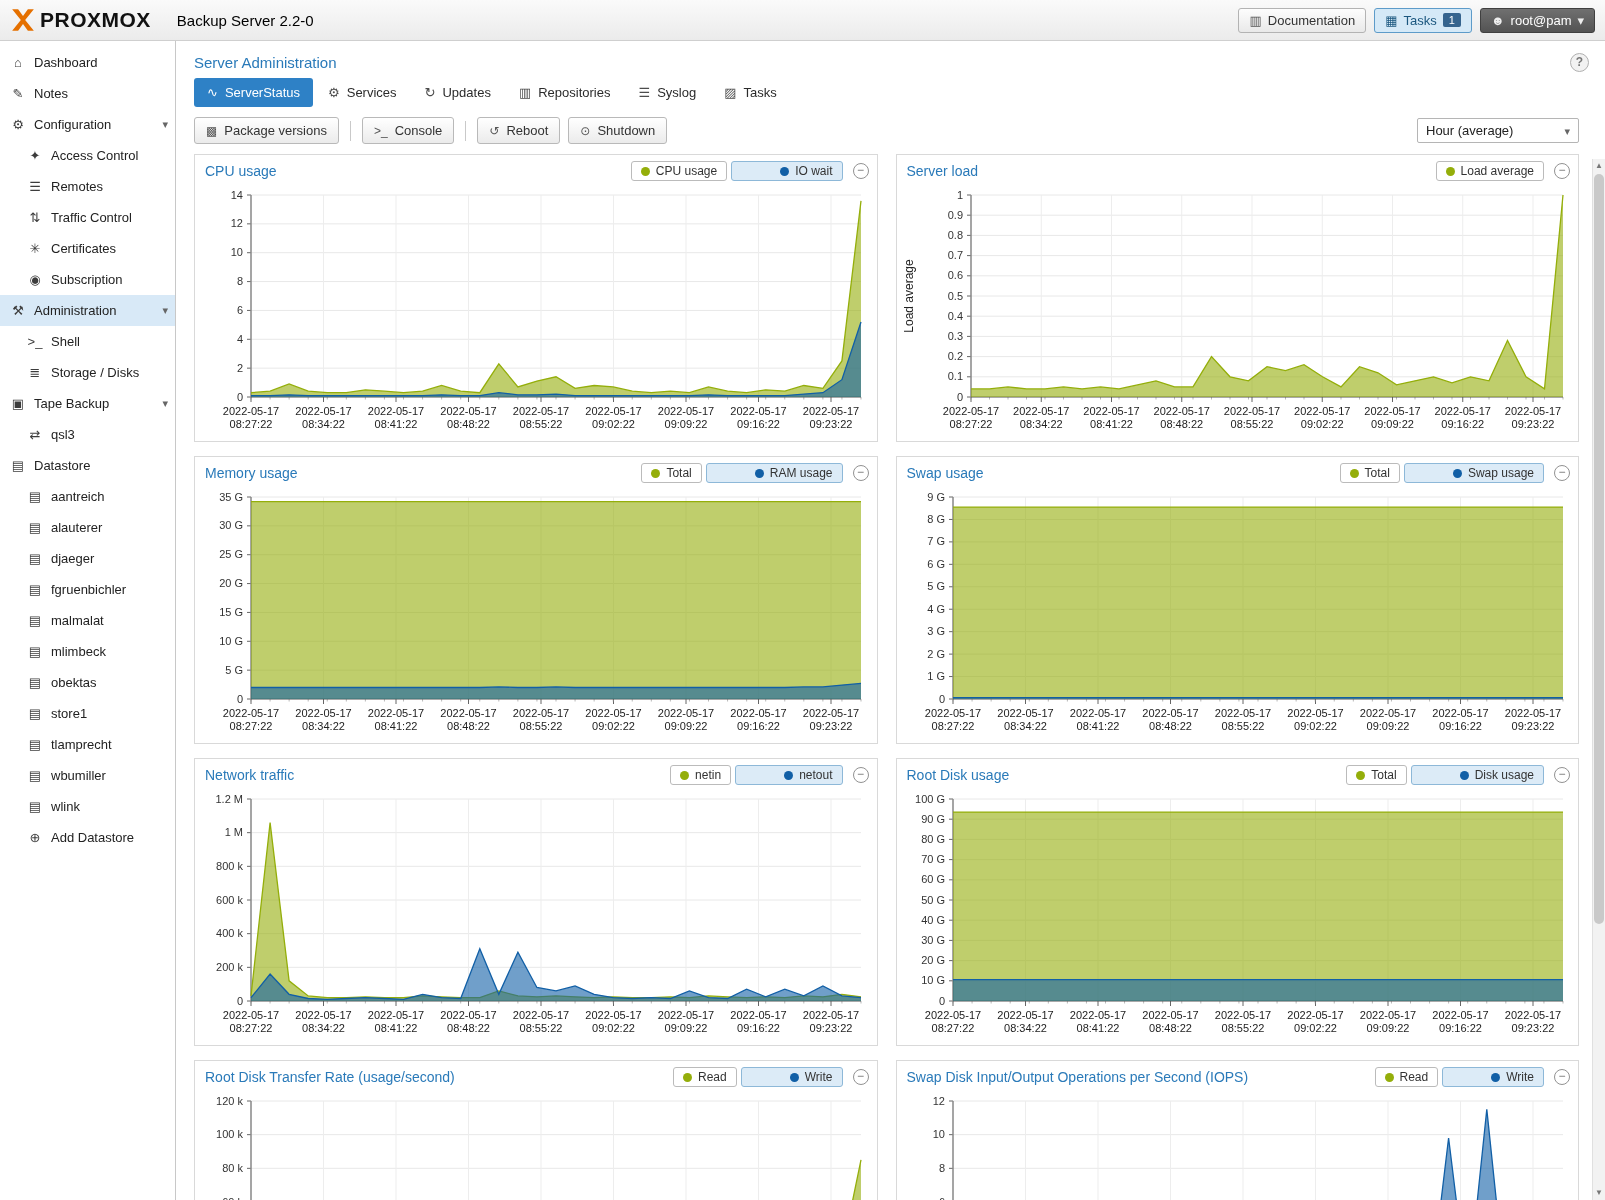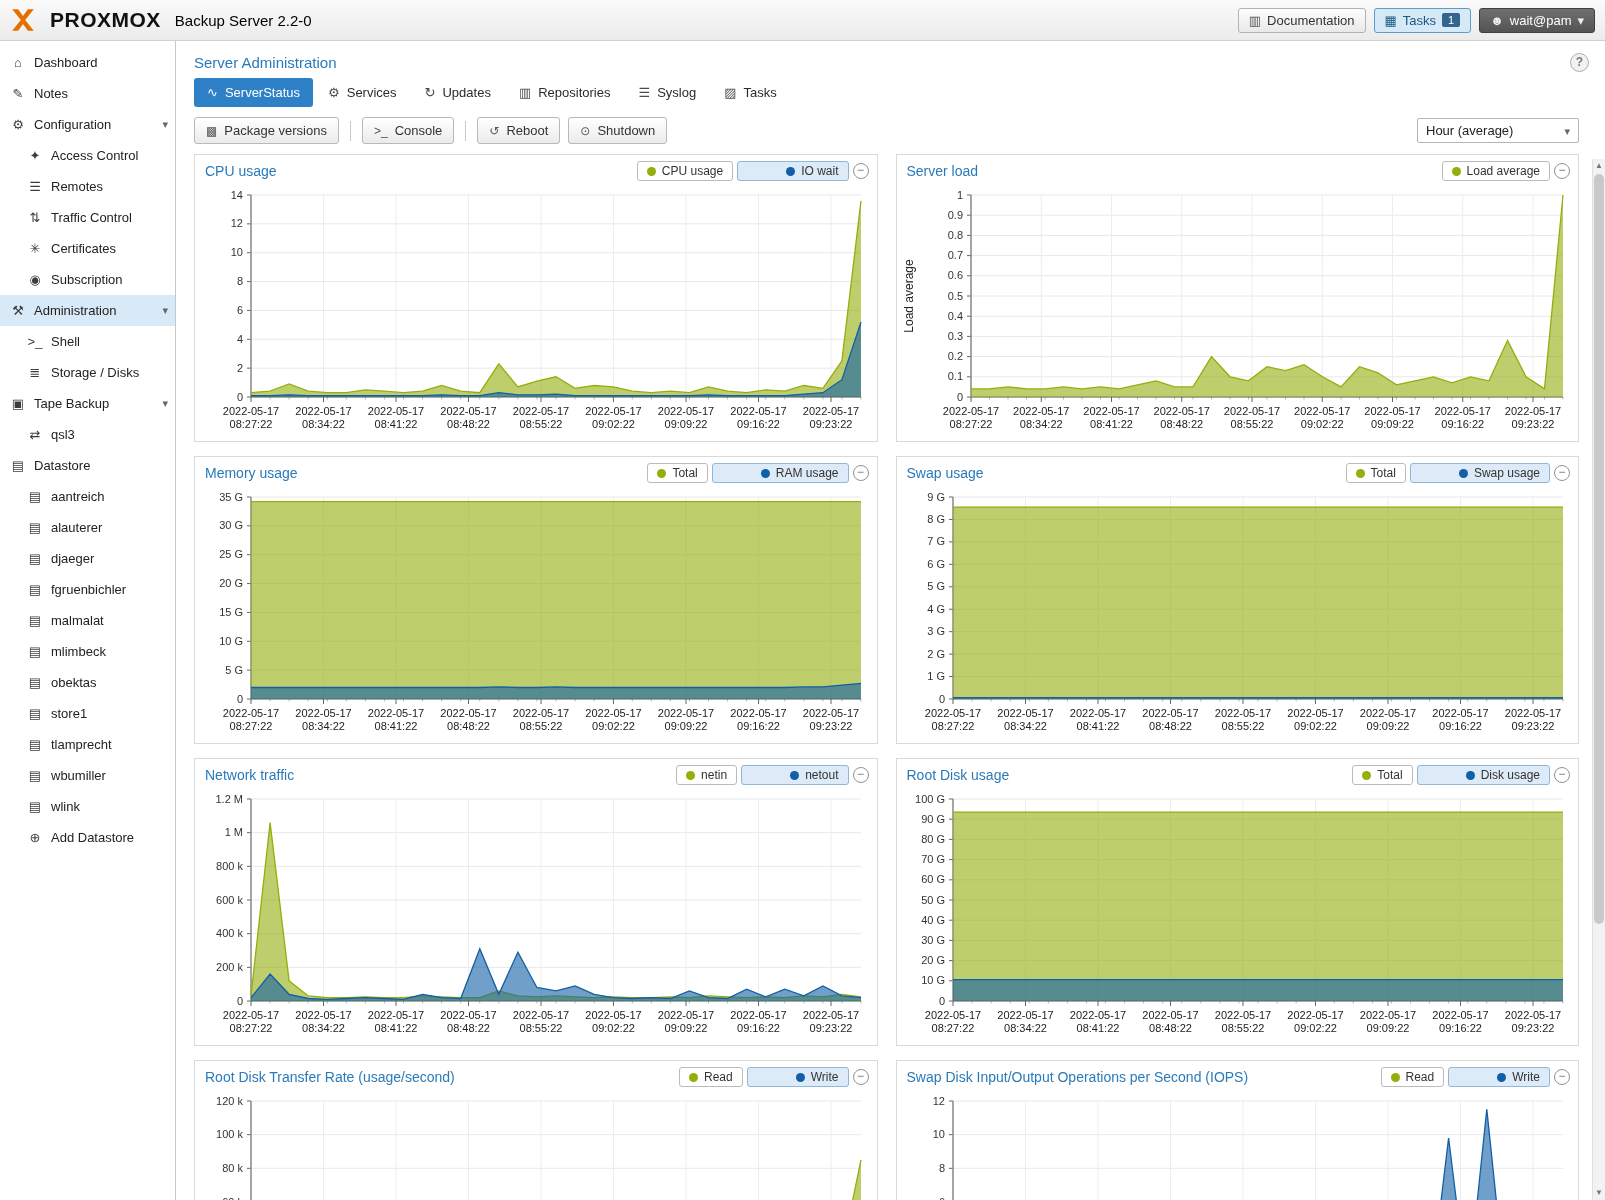--- a/index.html
+++ b/index.html
@@ -3,21 +3,21 @@
 <meta charset="utf-8">
 <style>
   * { box-sizing: border-box; margin: 0; padding: 0; }
   html,body { width:1605px; height:1200px; overflow:hidden; background:#fff;
     font-family:"Liberation Sans","DejaVu Sans",sans-serif; font-size:13px; color:#222; }
   .app { width:1605px; height:1200px; display:flex; flex-direction:column; }
 
   
   .header { height:41px; flex:none; display:flex; align-items:center; padding:0 10px;
     background:linear-gradient(#fafafa,#ebebeb); border-bottom:1px solid #cfcfcf; }
-  .logo { display:flex; align-items:center; gap:14px; margin-right:14px;text-align:right; }
+  .logo { display:flex; align-items:center; gap:4px; margin-right:26px;text-align:right; }
   .logo-text { font-size:21px; font-weight:bold; letter-spacing:.5px; color:#111; }
   .product { font-size:15px; color:#000; }
   .hdr-right { margin-left:auto; display:flex; align-items:center; gap:8px; }
   .hdr-btn { display:flex; align-items:center; gap:6px; padding:4px 10px; border:1px solid #b3b3b3;
     border-radius:3px; background:linear-gradient(#fdfdfd,#e9e9e9); color:#333; cursor:pointer; }
   .hdr-btn .glyph { color:#555; font-size:13px; }
   .hdr-btn.pressed-blue { background:#d5e9f7; border-color:#5d9bc9; color:#1b577f; }
   .hdr-btn.pressed-blue .glyph { color:#1b577f; }
   .hdr-btn.dark { background:linear-gradient(#707070,#535353); border-color:#404040; color:#fff; }
   .hdr-btn.dark .glyph { color:#eee; }
@@ -49,21 +49,21 @@
   .tb-btn .glyph { color:#555; font-size:12px; }
   .tb-sep { width:1px; height:20px; background:#c9c9c9; margin:0 3px; }
   .tb-spacer { flex:1; }
   .select { display:flex; align-items:flex-end; width:162px; border:1px solid #b5b5b5; border-radius:2px;
     background:#fff; padding:4px 8px; cursor:pointer; }
   .select .caret { margin-left:auto; color:#666; font-size:11px; }
 
   
   .charts { margin:10px 26px 0 18px; display:grid; grid-template-columns:1fr 1fr; gap:14px 18px; }
   .panel { border:1px solid #d9d9d9; background:#fff; overflow:hidden; }
-  .panel-head { display:flex; align-items:center; padding:6px 8px 4px 10px; }
+  .panel-head { display:flex; align-items:center; padding:6px 8px 4px 10px; gap:6px; }
   .panel-title { color:#2a7ab9; font-size:14px; white-space:nowrap; overflow:hidden; text-overflow:ellipsis; }
   .legend-wrap { margin-left:auto; display:flex; gap:4px; flex:none; }
   .legend-btn { display:flex; align-items:center; gap:6px; border:1px solid #bbb; border-radius:3px; background:#fff;
     padding:2px 9px; font-size:12px; color:#333; cursor:pointer; white-space:nowrap; }
   .legend-btn.pressed { background:#dcebf7; border-color:#8db8d8;padding-left:48px; }
   .legend-dot { width:9px; height:9px; border-radius:50%; flex:none; }
   .collapse-tool { width:16px; height:16px; flex:none; border:1px solid #929292; border-radius:50%;
     color:#777; font-size:12px; line-height:13px; text-align:center; cursor:pointer; margin-left:4px; }
   svg { display:block; font-family:"Liberation Sans","DejaVu Sans",sans-serif; }
 
@@ -93,21 +93,21 @@
         <span class="glyph">▥</span>
         <span>Documentation</span>
       </div>
       <div class="hdr-btn pressed-blue">
         <span class="glyph">▦</span>
         <span>Tasks</span>
         <span class="badge">1</span>
       </div>
       <div class="hdr-btn dark">
         <span class="glyph">☻</span>
-        <span>wait@pam</span>
+        <span>root@pam</span>
         <span class="glyph">▾</span>
       </div>
     </div>
   </div>
 
   <div class="body-row">
 
     <div class="sidebar" id="sidebar">
         <div class="nav-item" style="padding-left: 10px;">
           <span class="nav-icon">⌂</span>

